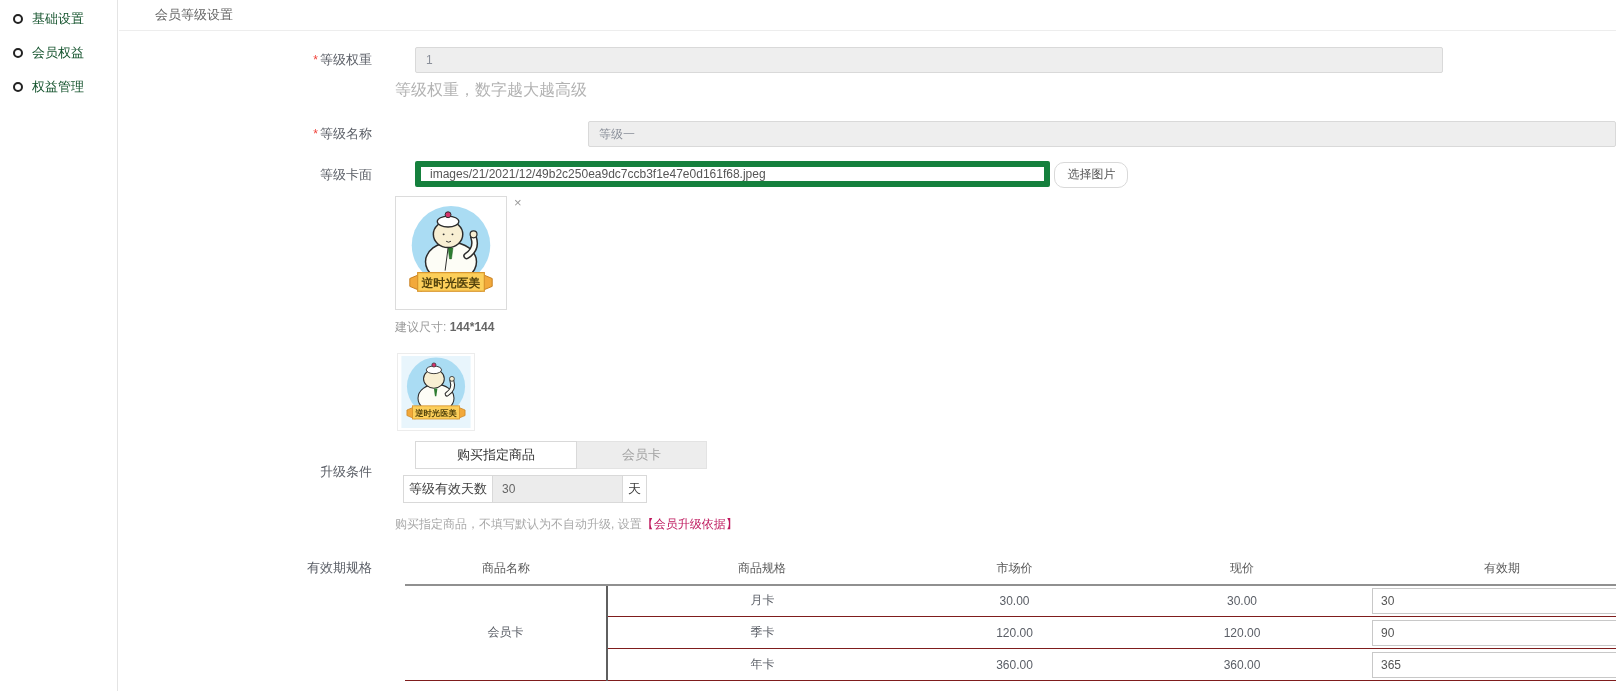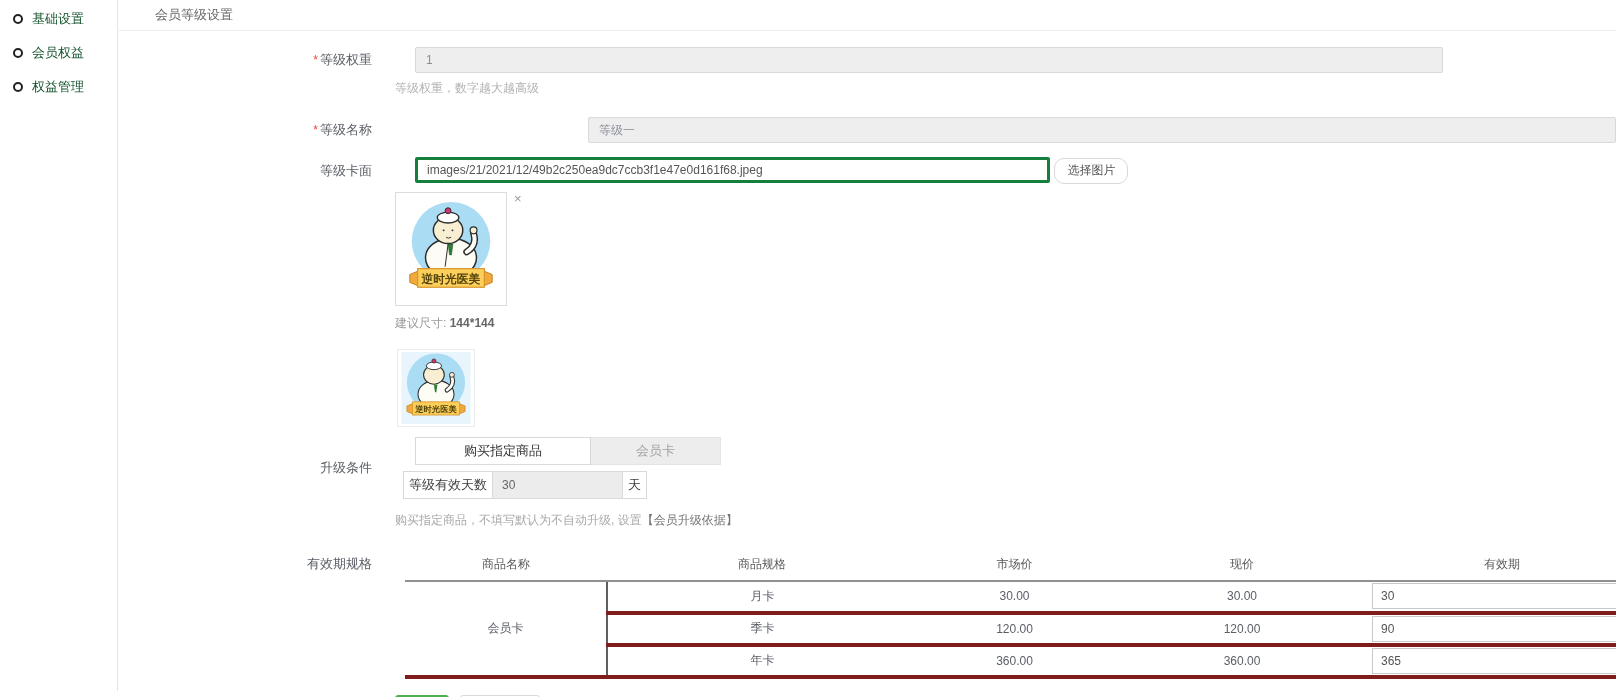--- a/index.html
+++ b/index.html
@@ -15,53 +15,53 @@
   .main { position:absolute; left:119px; top:0; right:0; }
   .title-bar { height:31px; line-height:30px; padding-left:36px; font-size:13px; color:#666; border-bottom:1px solid #ededed; }
 
   .form { padding-top:16px; }
   .row { display:flex; align-items:flex-start;gap:20px; }
   .lbl { width:253px; flex:none; text-align:right; font-size:13px; color:#5a5e66; line-height:26px; }
   .req { color:#f0423a; margin-right:2px; font-size:12px; }
   .ctl { margin-left:23px; }
 
   .inp-disabled { width:1028px; height:26px; background:#eeeeee; border:1px solid #d9d9d9; border-radius:2px; padding:0 10px; font-size:12px; color:#8a8f99; font-family:inherit; }
-  .help { margin-left:276px; margin-top:7px; font-size:12px; color:#b3b3b3; }
+  .help { margin-left:276px; margin-top:7px; font-size:16px; color:#b3b3b3; }
   .mt20 { margin-top:20px;justify-content:space-between; }
   .mt14 { margin-top:14px;align-items:flex-end; }
   .mt10 { margin-top:10px;align-items:center; }
 
-  .inp-path { width:635px; height:26px; background:#fff; border:3px solid #15803d; border-radius:2px; padding:0 9px; font-size:12px; color:#555; font-family:inherit; }
+  .inp-path { width:635px; height:26px; background:#fff; border:6px solid #15803d; border-radius:2px; padding:0 9px; font-size:12px; color:#555; font-family:inherit; }
   .btn-choose { margin-left:0; height:26px; padding:0 12px; background:#fff; border:1px solid #d9d9d9; border-radius:10px; font-size:12px; color:#555; cursor:pointer; font-family:inherit; }
 
   .preview-wrap { margin-left:276px; margin-top:8px; display:flex; align-items:flex-start; }
   .preview-box { width:112px; height:114px; border:1px solid #dcdcdc; background:#fff; padding:5px; }
   .close-x { margin-left:7px; margin-top:1px; color:#999; font-size:13px; line-height:12px; cursor:pointer; }
   .size-hint { margin-left:276px; margin-top:9px; font-size:12px; color:#9b9b9b; }
   .size-hint b { color:#666; }
   .thumb-box { margin-left:278px; margin-top:17px; width:78px; height:78px; border:1px solid #ececec; background:#fff; padding:2px; }
 
   .tabs { display:flex; margin-left:14px; }
   .tab { height:28px; line-height:26px; text-align:center; font-size:13px; cursor:pointer; }
-  .tab-active { width:176px; background:#fff; color:#333; border:1px solid #d9d9d9; }
+  .tab-active { width:162px; background:#fff; color:#333; border:1px solid #d9d9d9; }
   .tab-idle { width:130px; background:#ededed; color:#a3a3a3; border:1px solid #e3e3e3; border-left:none; }
 
   .days-group { display:flex; margin-left:2px; margin-top:6px; height:28px; font-size:13px; }
   .addon { background:#fff; border:1px solid #d9d9d9; line-height:26px; padding:0 5px; color:#3f3f3f; }
   .addon-r { border-left:none; }
   .inp-days { width:130px; height:28px; background:#ececec; border:1px solid #d9d9d9; border-left:none; padding:0 9px; font-size:12px; color:#666; font-family:inherit; }
   .upg-help { margin-left:276px; margin-top:13px; font-size:12px; color:#a9a9a9; }
-  .upg-help .lnk { color:#737373; cursor:pointer; }
+  .upg-help .lnk { color:#be185d; cursor:pointer; }
 
   .tbl-row { margin-top:23px; }
   .lbl-tbl { line-height:24px; }
   .ctl-tbl { margin-left:13px; }
   table.spec { border-collapse:collapse; table-layout:fixed; width:1227px; font-size:12px; }
   table.spec th { font-weight:normal; color:#595959; text-align:center; padding:4px 0 7px; border-bottom:2px solid #909090; }
-  table.spec td { text-align:center; color:#5a5e66; border-bottom:4px solid #7f1d1d; height:32px; padding:0; }
+  table.spec td { text-align:center; color:#5a5e66; border-bottom:1px solid #7f1d1d; height:32px; padding:0; }
   td.group-cell { border-right:2px solid #5f5f5f; color:#666; }
   .inp-exp { width:100%; height:26px; border:1px solid #c8c8c8; padding:0 8px; font-size:12px; color:#555; font-family:inherit; display:block; }
 
   .btn-bar { margin-left:276px; margin-top:16px; display:flex; }
   .btn-submit { height:28px; padding:0 13px; background:#4caf50; border:1px solid #4caf50; border-radius:3px; color:#fff; font-size:13px; cursor:pointer; font-family:inherit; }
   .btn-back { margin-left:11px; height:28px; padding:0 13px; background:#fff; border:1px solid #d9d9d9; border-radius:3px; color:#555; font-size:13px; cursor:pointer; font-family:inherit; }
 
   svg text { font-family:"Liberation Sans","DejaVu Sans",sans-serif; }
 </style>
 </head>

